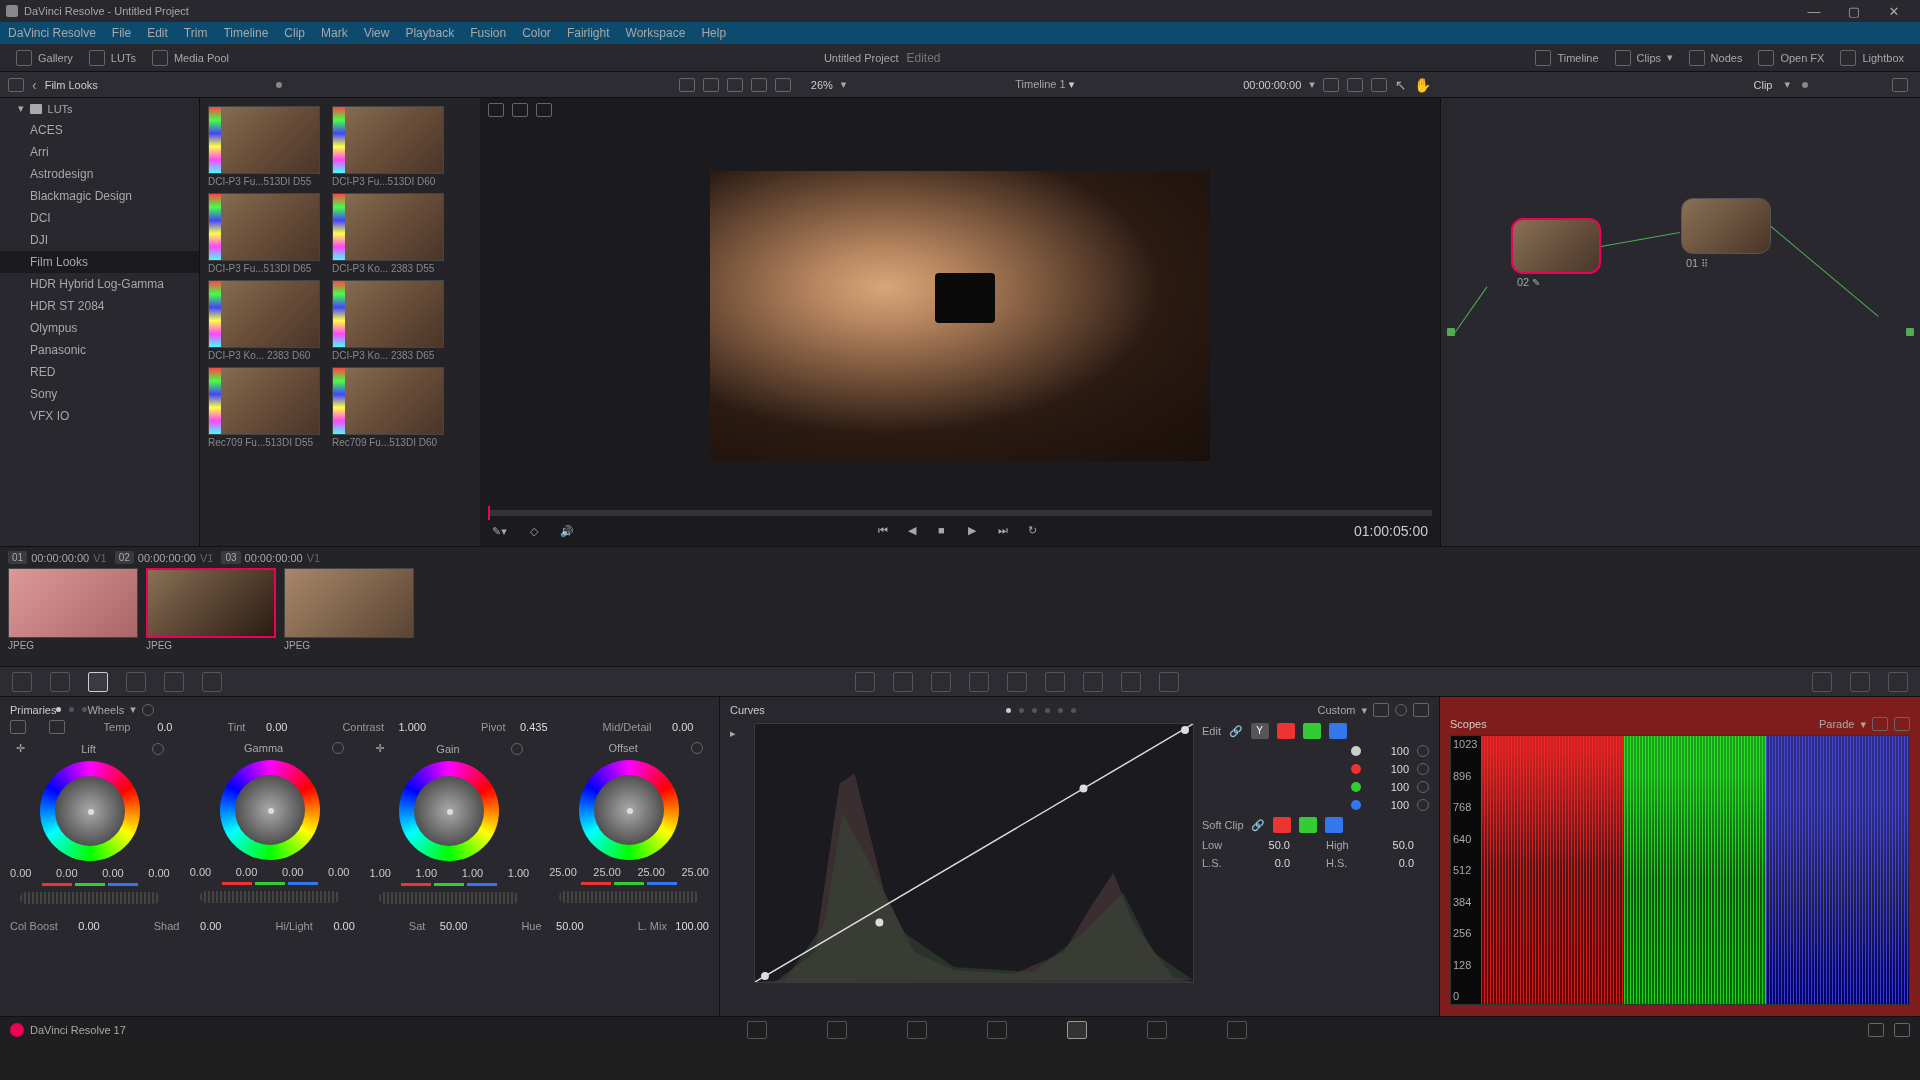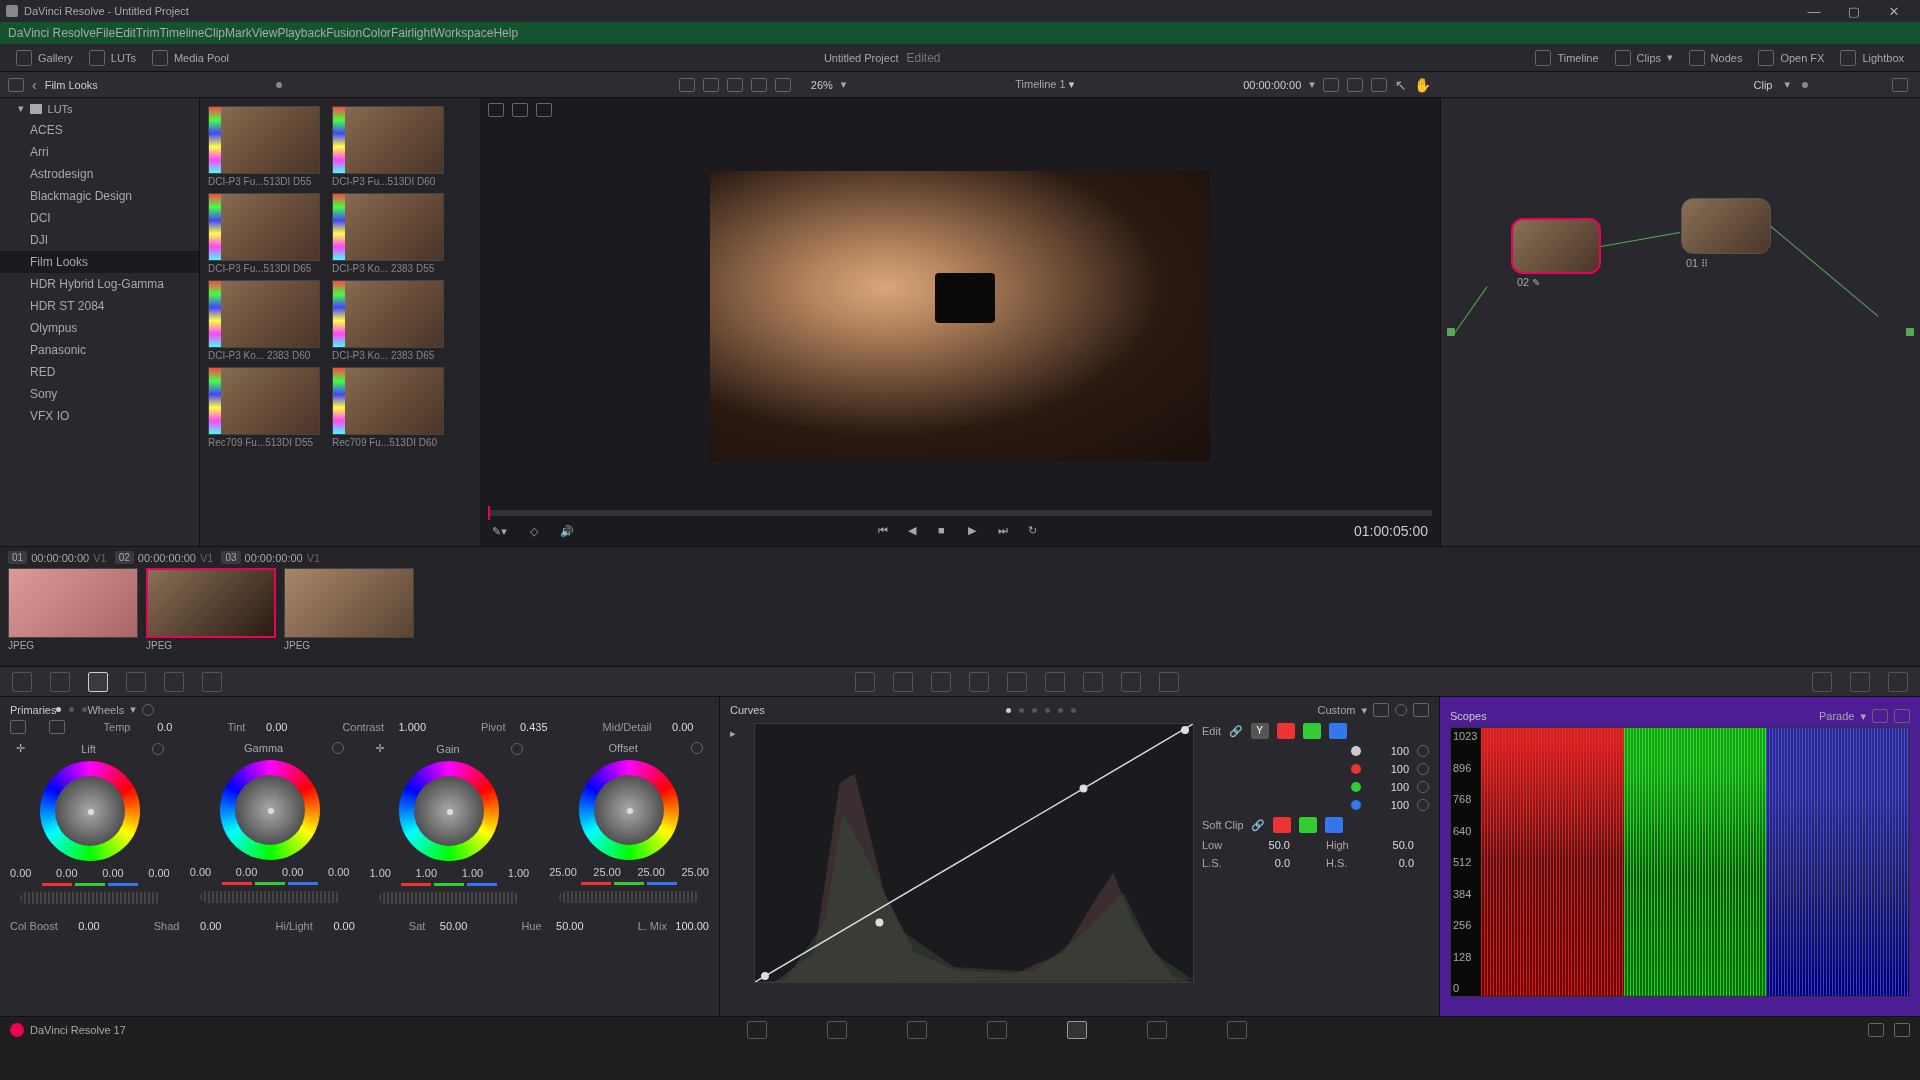--- a/index.html
+++ b/index.html
@@ -1,21 +1,21 @@
 <!DOCTYPE html>
 <html><head>
 <meta charset="utf-8">
 <style>
 *{margin:0;padding:0;box-sizing:border-box;font-family:"Segoe UI",Arial,sans-serif;font-size:11px;color:#a8a8a8;user-select:none}
 body{background:#1f1f1f;width:1920px;height:1080px;overflow:hidden}
 .titlebar{height:22px;background:#28282e;display:flex;align-items:center;padding:0 6px}
 .titlebar .icon{width:12px;height:12px;background:#888;border-radius:2px;margin-right:6px}
 .titlebar .title{flex:1;font-size:11px}
 .titlebar .winbtn{width:40px;text-align:center;font-size:13px;color:#aaa}
-.menubar{height:22px;background:#14532d;display:flex;align-items:center;padding:0 8px;gap:0}
+.menubar{height:22px;background:#0c4a6e;display:flex;align-items:center;padding:0 8px;gap:16px}
 .menubar span{font-size:12px}
 .toolbar{height:28px;background:#28282e;display:flex;align-items:center;padding:0 8px;border-bottom:1px solid #111}
 .toolbar .seg{display:flex;align-items:center;gap:6px;padding:0 8px}
 .toolbar .sqicon{width:16px;height:16px;border:1px solid #666;border-radius:2px}
 .toolbar .center{flex:1;text-align:center;font-size:13px;color:#ccc}
 .toolbar .edited{color:#777;font-size:12px;margin-left:8px}
 .subbar{height:26px;background:#2c2c32;display:flex;align-items:center;border-bottom:1px solid #111}
 .subbar .left{width:200px;display:flex;align-items:center;padding:0 8px;gap:8px}
 .subbar .mid{flex:1;display:flex;align-items:center;gap:8px;padding:0 8px}
 .subbar .right{width:480px;display:flex;align-items:center;justify-content:flex-end;gap:12px;padding:0 12px}
@@ -85,21 +85,21 @@
 .curve-hdr{display:flex;justify-content:space-between;align-items:center;margin-bottom:6px}
 .curve-body{display:flex;gap:8px}
 .curve-plot{width:440px;height:260px;background:#1a1a1f;border:1px solid #3a3a42;position:relative}
 .hist{position:absolute;left:0;bottom:0;width:100%;height:100%;}
 .curve-line{position:absolute;left:0;top:0;width:100%;height:100%}
 .curve-side{flex:1}
 .cs-row{display:flex;align-items:center;gap:8px;margin-bottom:6px}
 .chbtn{width:18px;height:16px;border-radius:2px;text-align:center;font-size:10px;line-height:16px;color:#fff}
 .cs-val{width:40px;text-align:right;color:#ddd}
 .cs-dot{width:10px;height:10px;border-radius:50%}
-.scopes{flex:1;background:#4c1d95;padding:12px 10px}
+.scopes{flex:1;background:#7f1d1d;padding:20px 10px}
 .scope-hdr{display:flex;justify-content:space-between;align-items:center;margin-bottom:4px}
 .scope-plot{width:100%;height:270px;background:#0a0a0a;position:relative;border:1px solid #333}
 .scope-scale{position:absolute;left:2px;top:0;height:100%;display:flex;flex-direction:column;justify-content:space-between;font-size:9px;color:#777;padding:2px 0}
 .parade{position:absolute;left:30px;top:0;right:0;bottom:0;display:flex}
 .parade>div{flex:1;height:100%}
 .bottombar{height:26px;background:#1f1f22;border-top:1px solid #111;display:flex;align-items:center;padding:12px 10px;gap:10px}
 .bottombar .brand{display:flex;align-items:center;gap:6px}
 .bottombar .brand .ic{width:14px;height:14px;background:#e05;border-radius:50%}
 .bottombar .pages{flex:1;display:flex;justify-content:center;gap:60px}
 .bottombar .pg{width:20px;height:18px;border:1px solid #555;border-radius:2px}

